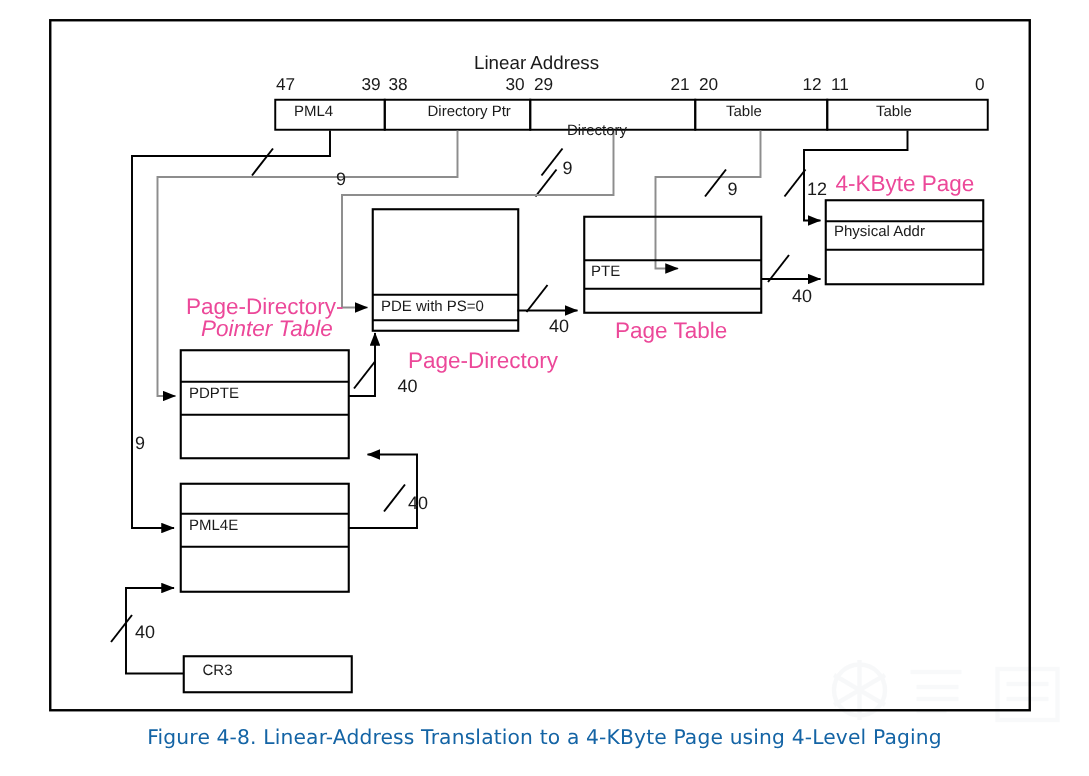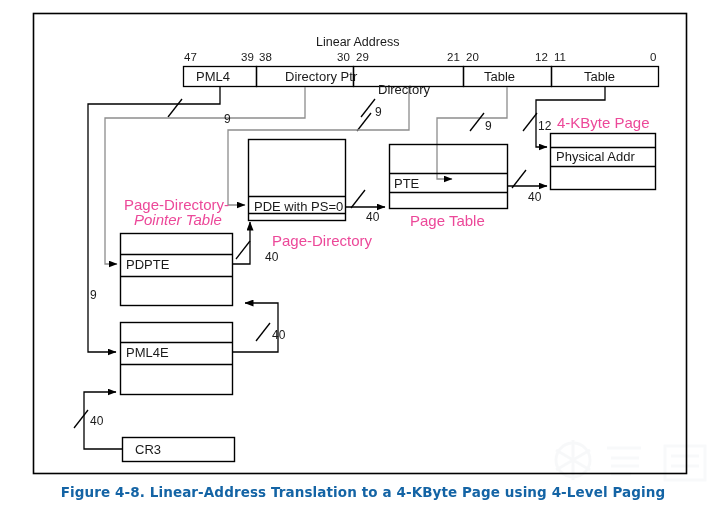--- a/index.html
+++ b/index.html
@@ -3,23 +3,23 @@
 <meta charset="utf-8">
 <style>
   html,body{margin:0;padding:0;background:#ffffff;}
   body{width:726px;height:517px;position:relative;overflow:hidden;
        font-family:"Liberation Sans","DejaVu Sans",sans-serif;}
   #stage{position:absolute;left:0;top:0;width:726px;height:386px;}
   svg#diagram{position:absolute;left:0;top:0;width:726px;height:517px;}
   .lbl{position:absolute;font-size:15px;color:#ec4899;white-space:nowrap;line-height:1.15;}
   .bit{position:absolute;font-size:11.5px;color:#1a1a1a;white-space:nowrap;}
   .num{position:absolute;font-size:12px;color:#1a1a1a;white-space:nowrap;}
-  .cell-lbl{position:absolute;font-size:13px;color:#1a1a1a;white-space:nowrap;}
+  .cell-lbl{position:absolute;font-size:10px;color:#1a1a1a;white-space:nowrap;}
   .caption{position:absolute;left:33px;top:484px;width:660px;text-align:center;
-           font-size:13.5px;font-weight:bold;color:#1464a5;letter-spacing:.1px;
+           font-size:13.5px;font-weight:normal;color:#1464a5;letter-spacing:.1px;
            font-family:"DejaVu Sans","Liberation Sans",sans-serif;}
   .title{position:absolute;font-size:12.5px;color:#1a1a1a;white-space:nowrap;}
 </style>
 </head>
 <body>
 
 <div id="stage">
 
   <svg id="watermark" style="position:absolute;left:545px;top:432px;width:175px;height:60px;opacity:.30" viewBox="0 0 175 60">
     <g stroke="#e6eaee" stroke-width="3" fill="none">

